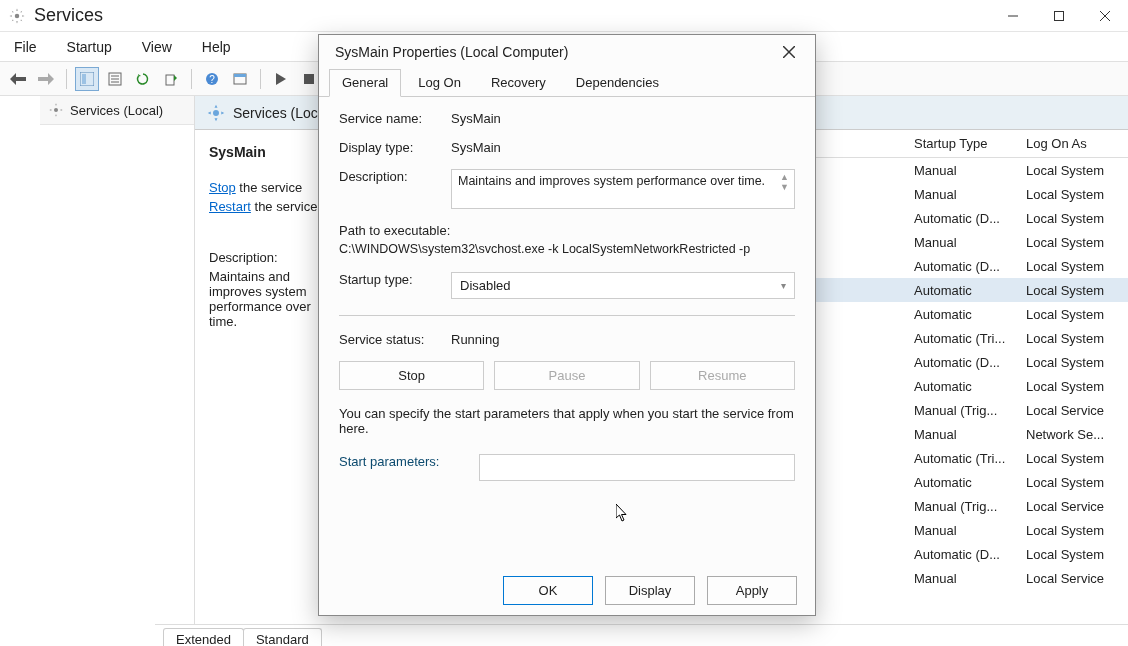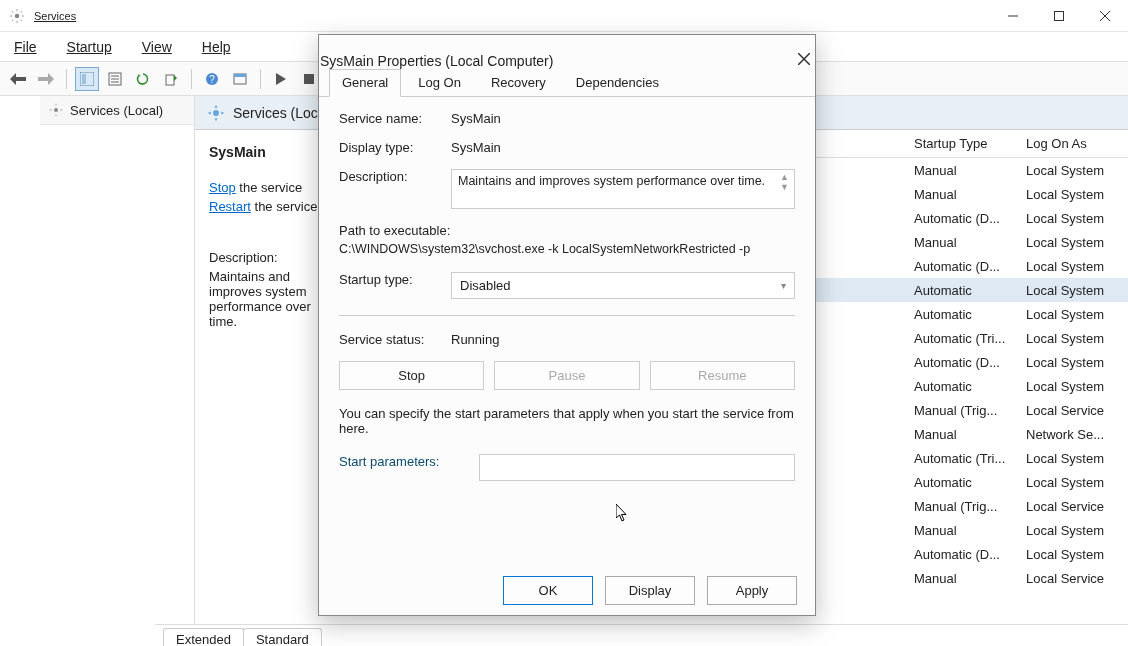--- a/index.html
+++ b/index.html
@@ -4,27 +4,27 @@
 <style>
 * { box-sizing: border-box; margin: 0; padding: 0; font-family: 'Segoe UI', Tahoma, sans-serif; }
 body { width: 1128px; height: 646px; background: #f0f0f0; overflow: hidden; position: relative; font-size: 13px; color: #222; }
 
 
 .main-window { width: 1128px; height: 646px; background: #ffffff; position: absolute; }
 
 
 .titlebar { height: 32px; display: flex; align-items: center; padding-left: 8px; border-bottom: 1px solid #e5e5e5; }
 .titlebar .app-icon { width: 18px; height: 18px; margin-right: 8px; }
-.titlebar .title { flex: 1; font-size: 11px; text-decoration: underline; }
+.titlebar .title { flex: 1; font-size: 18px; }
 .titlebar .win-controls { display: flex; }
 .titlebar .win-btn { width: 46px; height: 32px; display: flex; align-items: center; justify-content: center; color: #555; }
 
 
 .menubar { height: 30px; display: flex; align-items: center; padding-left: 8px; gap: 18px; border-bottom: 1px solid #e0e0e0; }
-.menubar .menu-item { font-size: 14px; padding: 4px 6px; text-decoration: underline; }
+.menubar .menu-item { font-size: 14px; padding: 4px 6px; }
 
 
 .toolbar { height: 34px; display: flex; align-items: center; padding-left: 6px; gap: 4px; border-bottom: 1px solid #e0e0e0; background: #fafafa; }
 .toolbar .tb-btn { width: 24px; height: 24px; display: flex; align-items: center; justify-content: center; border: 1px solid transparent; }
 .toolbar .tb-sep { width: 1px; height: 20px; background: #ccc; margin: 0 4px; }
 
 
 .body { display: flex; height: calc(646px - 32px - 30px - 34px - 22px); margin-left: 40px; }
 .nav-tree { width: 155px; border-right: 1px solid #ddd; background: #fff; }
 .nav-item { padding: 6px 8px; display: flex; align-items: center; gap: 6px; background: #f7f7f7; border-bottom: 1px solid #e5e5e5; }
@@ -51,21 +51,21 @@
 .list-rows { flex: 1; overflow: hidden; }
 .list-row { display: flex; height: 24px; align-items: center; font-size: 13px; }
 .list-row.selected { background: #dee9f3; }
 
 
 .bottom-tabs { height: 26px; display: flex; align-items: flex-end; padding-left: 8px; border-top: 1px solid #ddd; margin-left: 155px; }
 .b-tab { padding: 3px 12px; border: 1px solid #ccc; border-bottom: none; background: #fff; font-size: 13px; border-radius: 3px 3px 0 0; margin-right: -1px; }
 
 
 .dialog { position: absolute; left: 318px; top: 34px; width: 498px; height: 582px; background: #fcfcfc; border: 1px solid #888; box-shadow: 0 8px 24px rgba(0,0,0,0.25); }
-.dialog-titlebar { height: 34px; display: flex; align-items: flex-end; padding: 0 1px; gap: 22px; }
+.dialog-titlebar { height: 34px; display: flex; align-items: center; padding: 0 16px; gap: 22px; }
 .dialog-titlebar .d-title { flex: 1; font-size: 14px; }
 .dialog-titlebar .d-close { width: 20px; height: 20px; display: flex; align-items: center; justify-content: center; font-size: 14px; }
 .dialog-tabs { display: flex; height: 28px; border-bottom: 1px solid #ccc; padding-left: 10px; }
 .d-tab { padding: 5px 12px; font-size: 13px; border: 1px solid transparent; margin-right: 4px; }
 .d-tab.active { border: 1px solid #ccc; border-bottom: 1px solid #fcfcfc; background: #fcfcfc; margin-bottom: -1px; }
 .dialog-body { padding: 14px 20px; font-size: 13px; }
 .d-row { display: flex; margin-bottom: 14px; }
 .d-label { width: 112px; }
 .d-value { flex: 1; }
 .d-desc-box { flex: 1; border: 1px solid #ccc; padding: 4px 6px; height: 40px; background: #fff; position: relative; font-size: 12.5px; }

